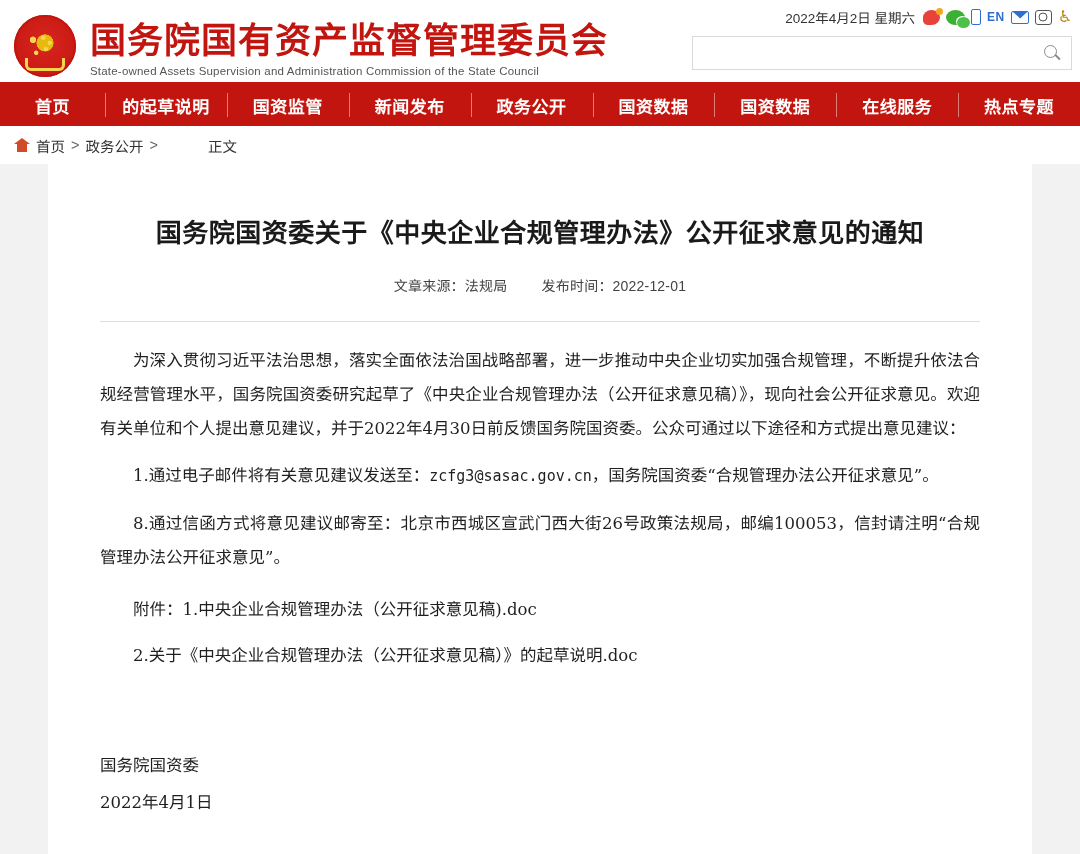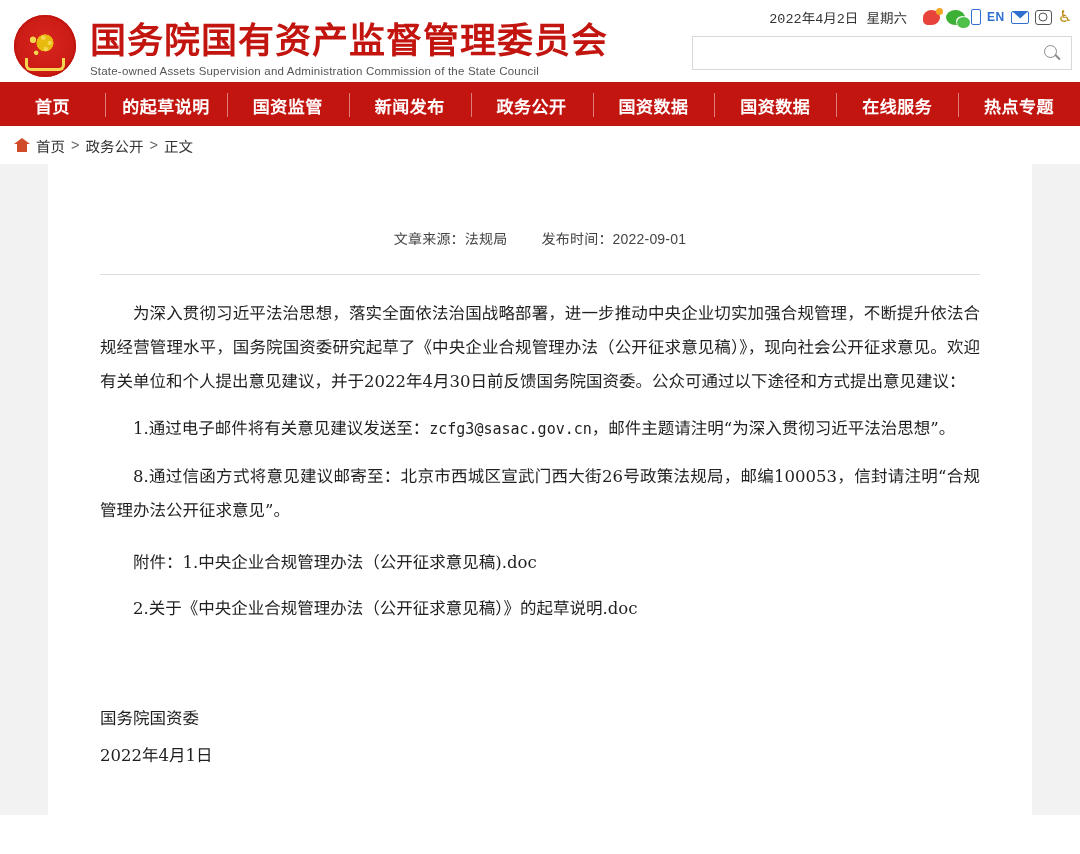--- a/index.html
+++ b/index.html
@@ -83,21 +83,21 @@
   }
   .util-row {
     display: flex;
     align-items: center;
     justify-content: flex-end;
     gap: 6px;
     font-size: 13.5px;
     color: #333;
     height: 22px;
   }
-  .util-date { white-space: nowrap; margin-right: 10px; font-family: Liberation Mono, monospace; }
+  .util-date { white-space: nowrap; margin-right: 2px; }
   .util-icon {
     display: inline-flex;
     align-items: center;
     justify-content: center;
     line-height: 1;
     cursor: pointer;
   }
   .ico-weibo {
     width: 17px; height: 15px;
     border-radius: 50% 50% 50% 30%;
@@ -265,21 +265,21 @@
     border-bottom: 6px solid #d14b28;
   }
   .bc-home-icon::after {
     content: "";
     position: absolute; left: 3px; top: 6px;
     width: 10px; height: 8px;
     background: #d14b28;
   }
   .bc-sep { color: #666; }
   .bc-link { color: #333; cursor: pointer; }
-  .bc-cur { color: #333; }
+  .bc-cur { color: #333; margin-left: 44px; }
 
   
   .page-body {
     background: #f2f2f2;
     min-height: 100px;
     padding: 0;
   }
   .article {
     background: #fff;
     margin: 0 48px;
@@ -391,35 +391,36 @@
   <span class="bc-link">首页</span>
   <span class="bc-sep">&gt;</span>
   <span class="bc-link">政务公开</span>
   <span class="bc-sep">&gt;</span>
   <span class="bc-cur">正文</span>
 </div>
 
 <div class="page-body">
   <div class="article">
 
+    <h1 class="article-title">国务院国资委关于《中央企业合规管理办法》公开征求意见的通知</h1>
 
     <div class="article-meta">
       <span>文章来源：法规局</span>
       <span class="gap"></span>
-      <span>发布时间：2022-09-01</span>
+      <span>发布时间：2022-12-01</span>
     </div>
 
     <hr class="divider">
 
     <div class="article-content">
 
       <p class="indent">为深入贯彻习近平法治思想，落实全面依法治国战略部署，进一步推动中央企业切实加强合规管理，不断提升依法合规经营管理水平，国务院国资委研究起草了《中央企业合规管理办法（公开征求意见稿）》，现向社会公开征求意见。欢迎有关单位和个人提出意见建议，并于2022年4月30日前反馈国务院国资委。公众可通过以下途径和方式提出意见建议：</p>
 
       <p class="indent">
-        <span>1.通过电子邮件将有关意见建议发送至：</span><span class="mono">zcfg3@sasac.gov.cn</span><span>，邮件主题请注明“为深入贯彻习近平法治思想”。</span>
+        <span>1.通过电子邮件将有关意见建议发送至：</span><span class="mono">zcfg3@sasac.gov.cn</span><span>，国务院国资委“合规管理办法公开征求意见”。</span>
       </p>
 
       <p class="indent">8.通过信函方式将意见建议邮寄至：北京市西城区宣武门西大街26号政策法规局，邮编100053，信封请注明“合规管理办法公开征求意见”。</p>
 
       <div class="attach">
         <p>附件：1.中央企业合规管理办法（公开征求意见稿).doc</p>
         <p>2.关于《中央企业合规管理办法（公开征求意见稿）》的起草说明.doc</p>
       </div>
     </div>
 

